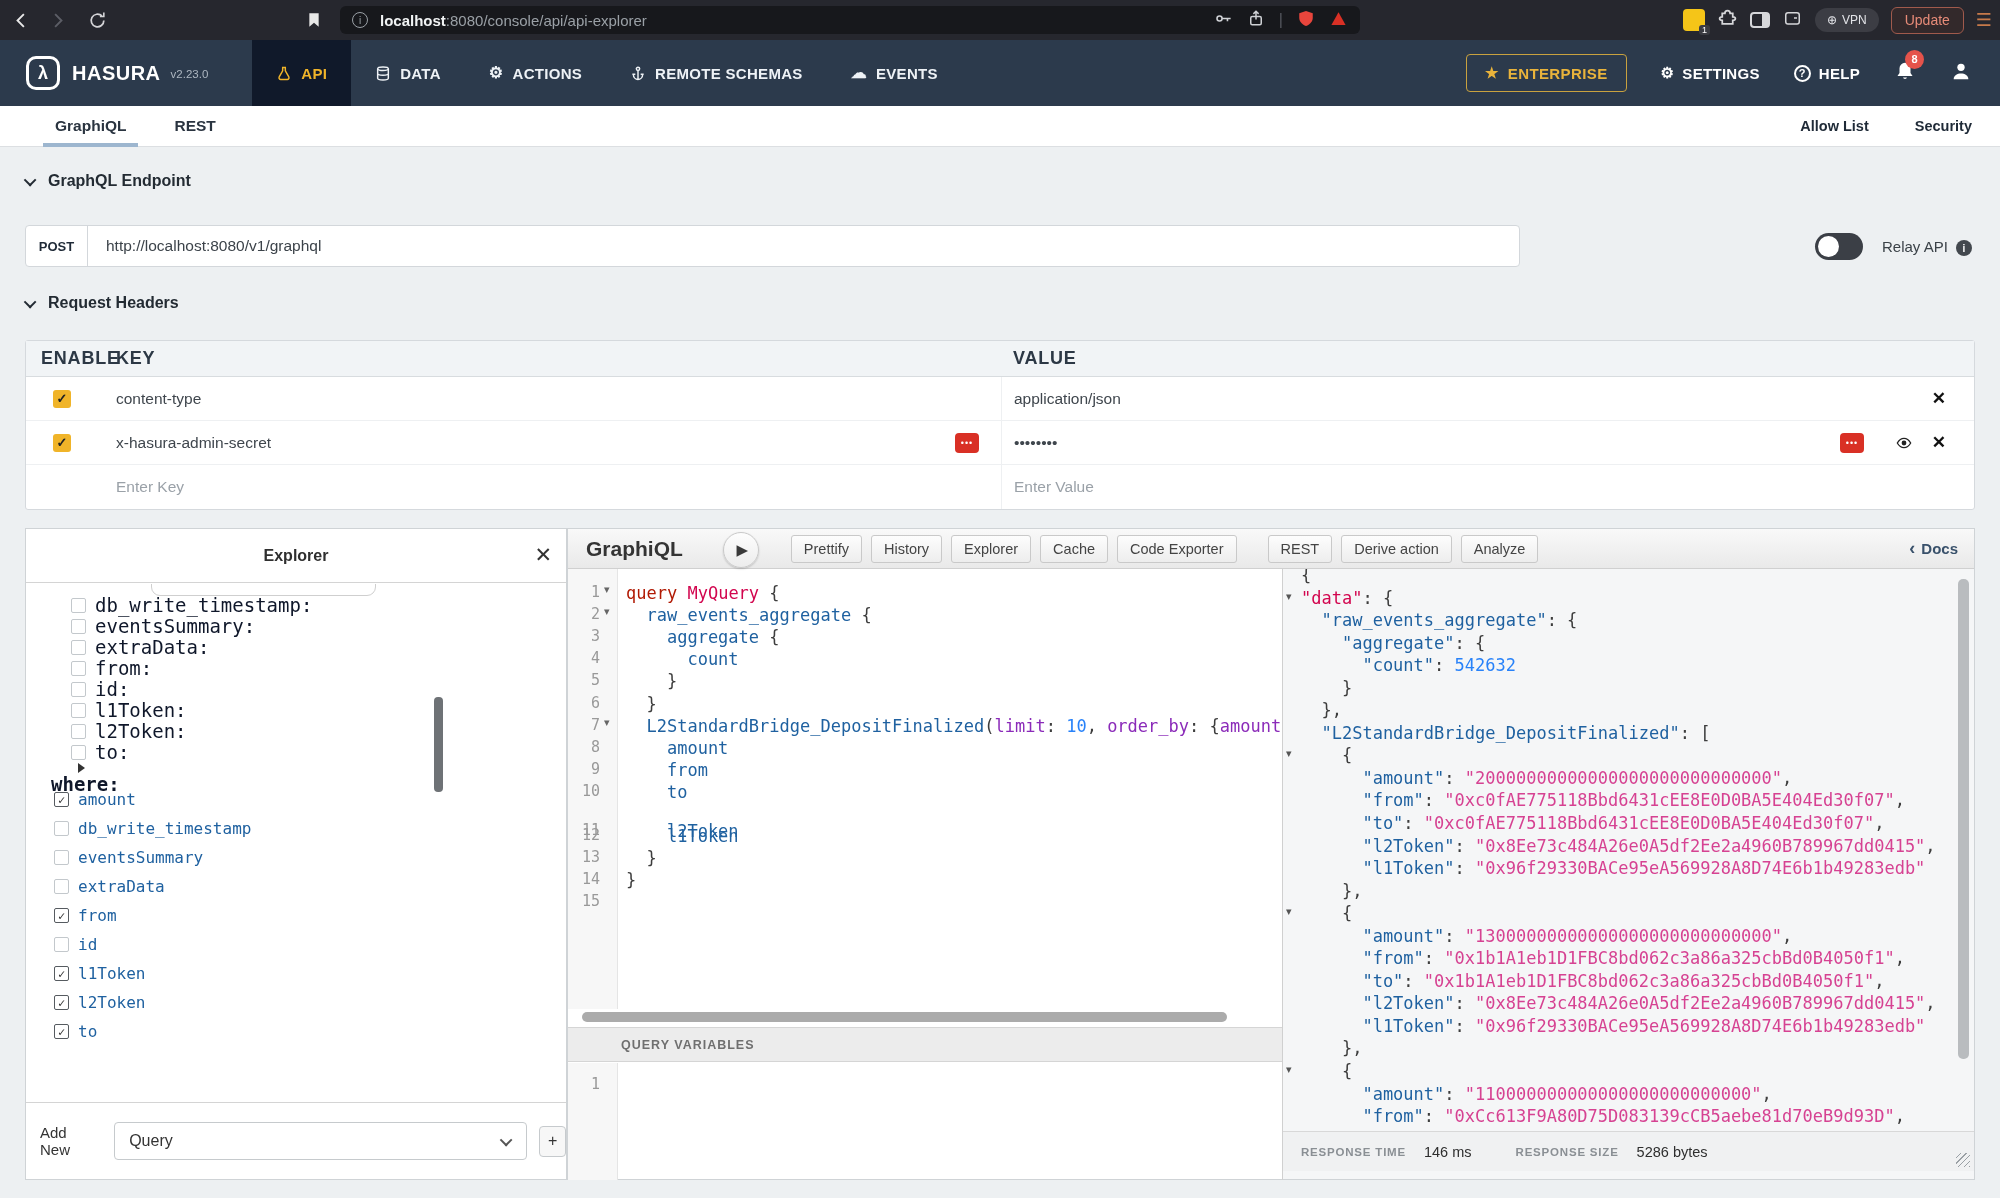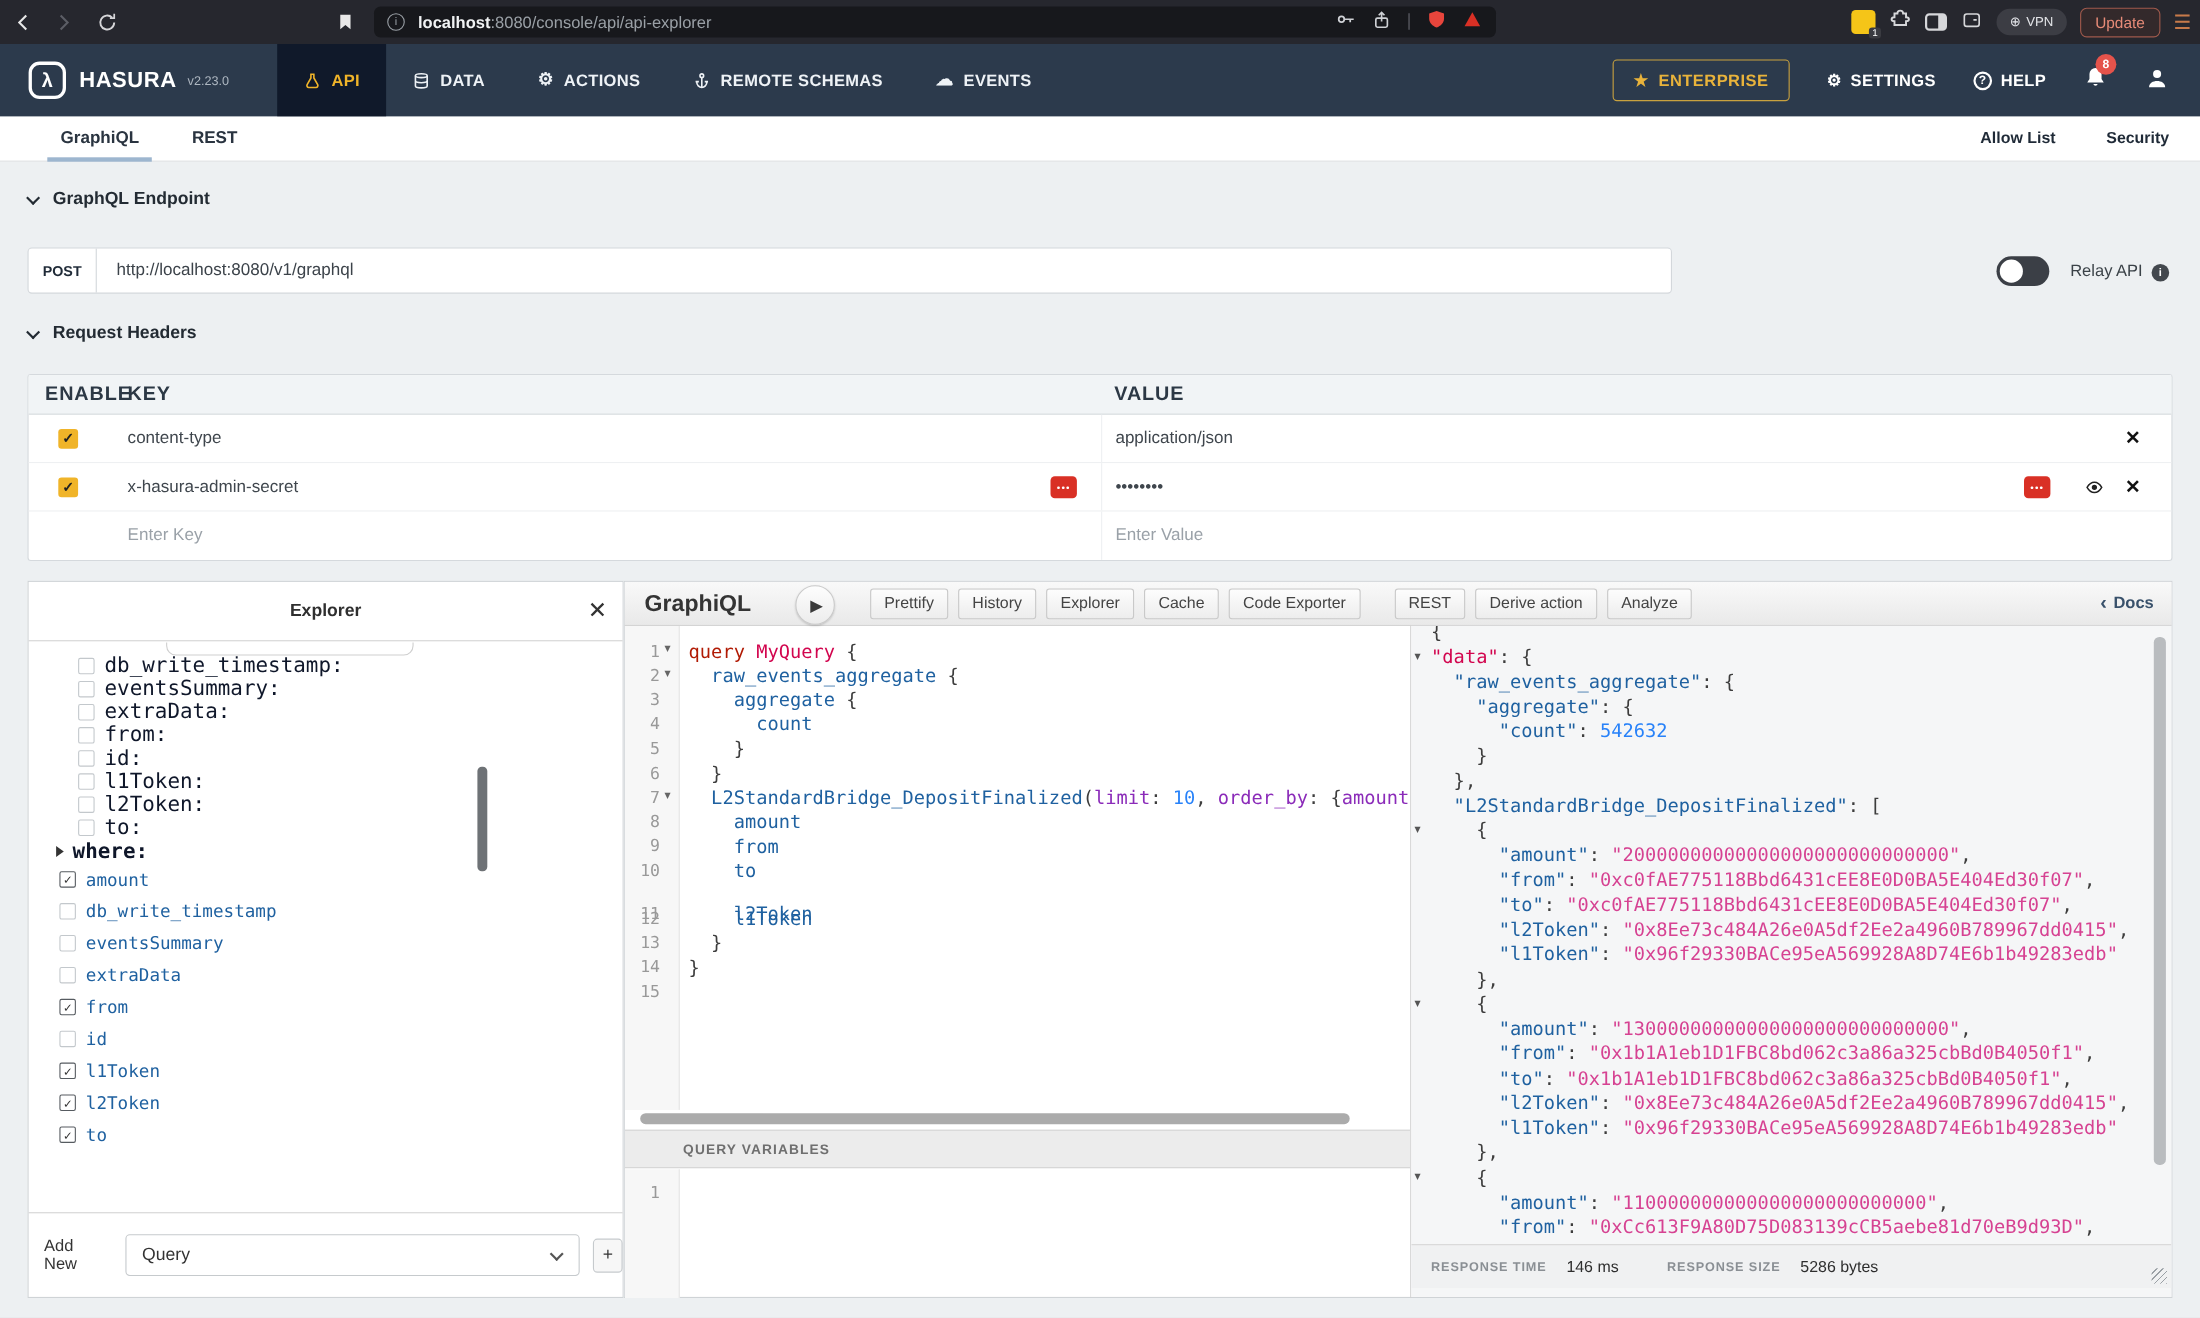--- a/index.html
+++ b/index.html
@@ -372,21 +372,21 @@
           <span class="arg-label">l1Token:</span>
         </div>
         <div class="trow" style="top: 136px; left: 45px;">
           <span class="cb"></span>
           <span class="arg-label">l2Token:</span>
         </div>
         <div class="trow" style="top: 157px; left: 45px;">
           <span class="cb"></span>
           <span class="arg-label">to:</span>
         </div>
-        <div class="trow" style="top: 179px; left: 25px;">
+        <div class="trow" style="top: 179px; left: 25px; flex-direction: column;">
           <span class="tri"></span>
           <span class="arg-label" style="font-weight: bold;">where:</span>
         </div>
         <div class="trow" style="top: 206px; left: 28px;">
           <span class="cb on">✓</span>
           <span class="field-label">amount</span>
         </div>
         <div class="trow" style="top: 235px; left: 28px;">
           <span class="cb"></span>
           <span class="field-label">db_write_timestamp</span>

